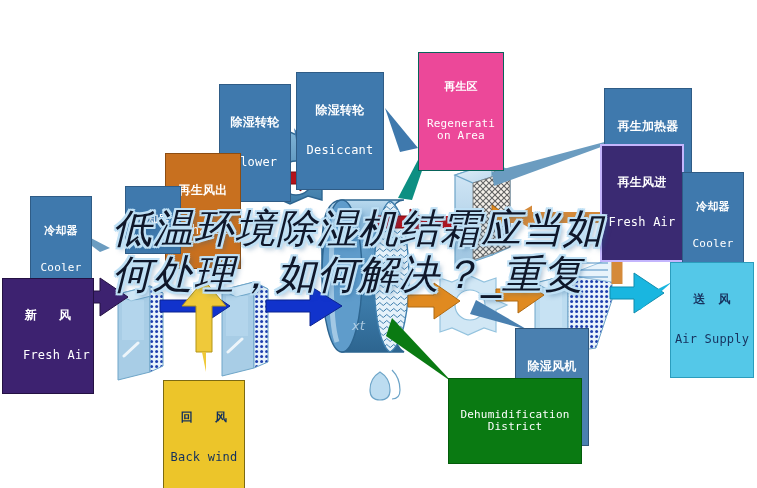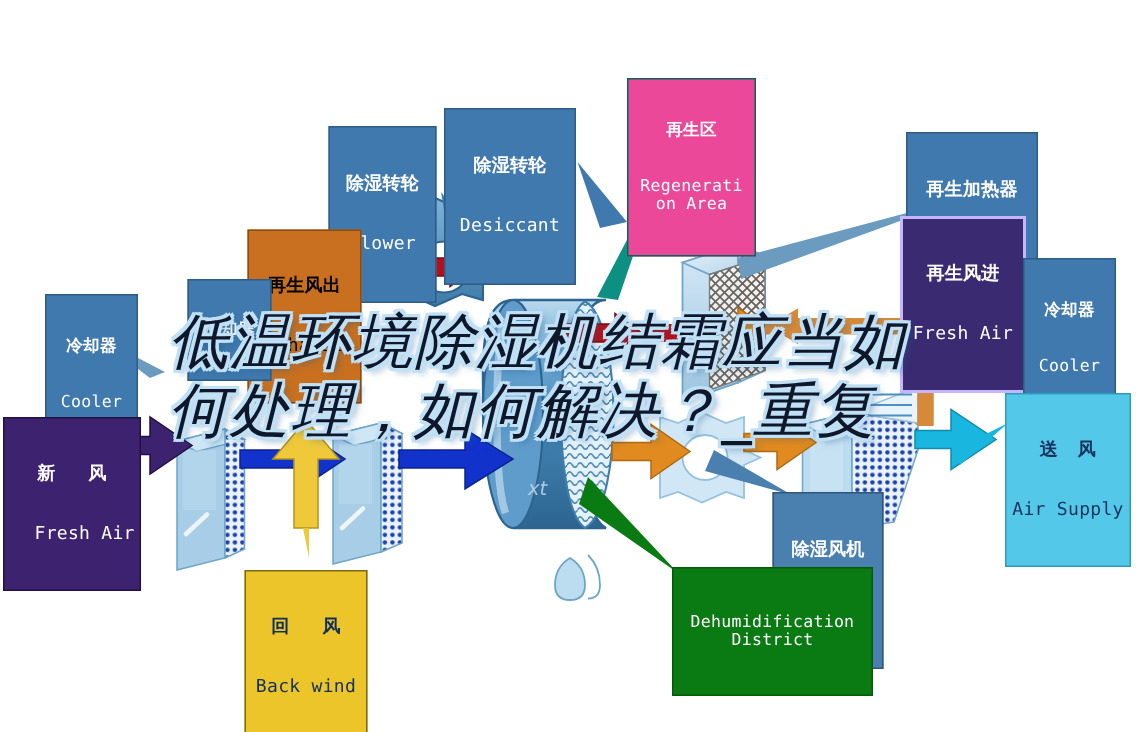--- a/index.html
+++ b/index.html
@@ -8,21 +8,21 @@
   #stage{position:relative;width:757px;height:488px;background:#ffffff;overflow:hidden;}
 
   .lbl{position:absolute;box-sizing:border-box;text-align:center;
        line-height:1.12;white-space:pre;letter-spacing:.2px;}
   .lbl .cn{display:block;font-weight:bold;font-family:"DejaVu Sans",sans-serif;}
   .lbl .en{display:block;font-family:"DejaVu Sans Mono","Liberation Mono",monospace;}
 
   
   .l-blue{background:#3f79ad;border:1px solid #2f5c86;color:#ffffff;}
   .l-blue2{background:#4a80b0;border:1px solid #30567a;color:#ffffff;}
-  .l-orange{background:#c8701f;border:1px solid #8d4d12;color:#000000;}
+  .l-orange{background:#c8701f;border:1px solid #8d4d12;color:#ffffff;}
   .l-teal{background:#ec4899;border:1px solid #08635a;color:#ffffff;}
   .l-purple{background:#3d2270;border:1px solid #241143;color:#ffffff;}
   .l-purple2{background:#3a2a72;border:2px solid #c4b5fd;color:#ffffff;}
   .l-cyan{background:#54c8e8;border:1px solid #2b9dbd;color:#17325e;}
   .l-yellow{background:#ecc52a;border:1px solid #7c6a12;color:#12305e;}
   .l-green{background:#0a7a12;border:1px solid #045c0b;color:#ffffff;}
 
   
   #watermark{position:absolute;left:112px;top:205px;width:540px;height:92px;
      z-index:60;pointer-events:none;}

